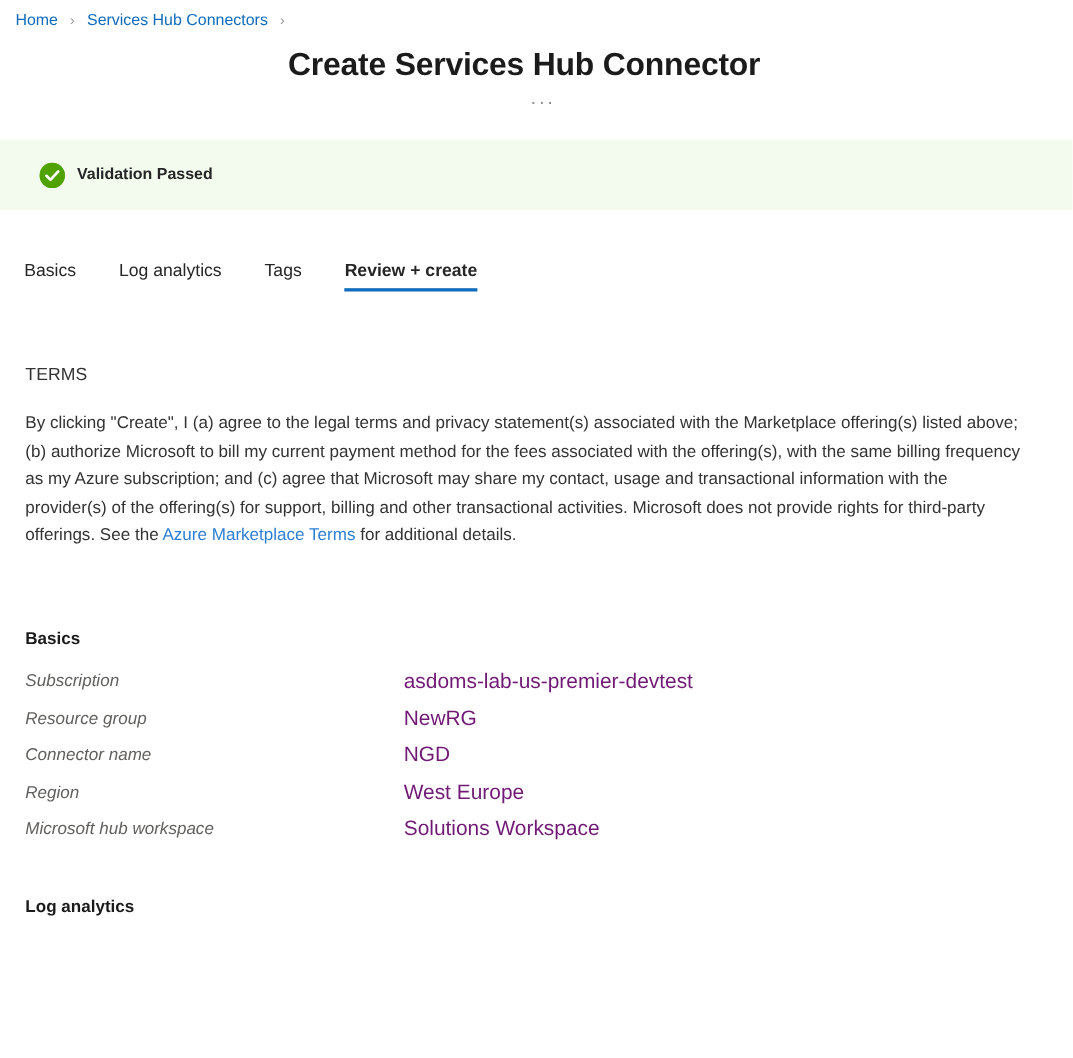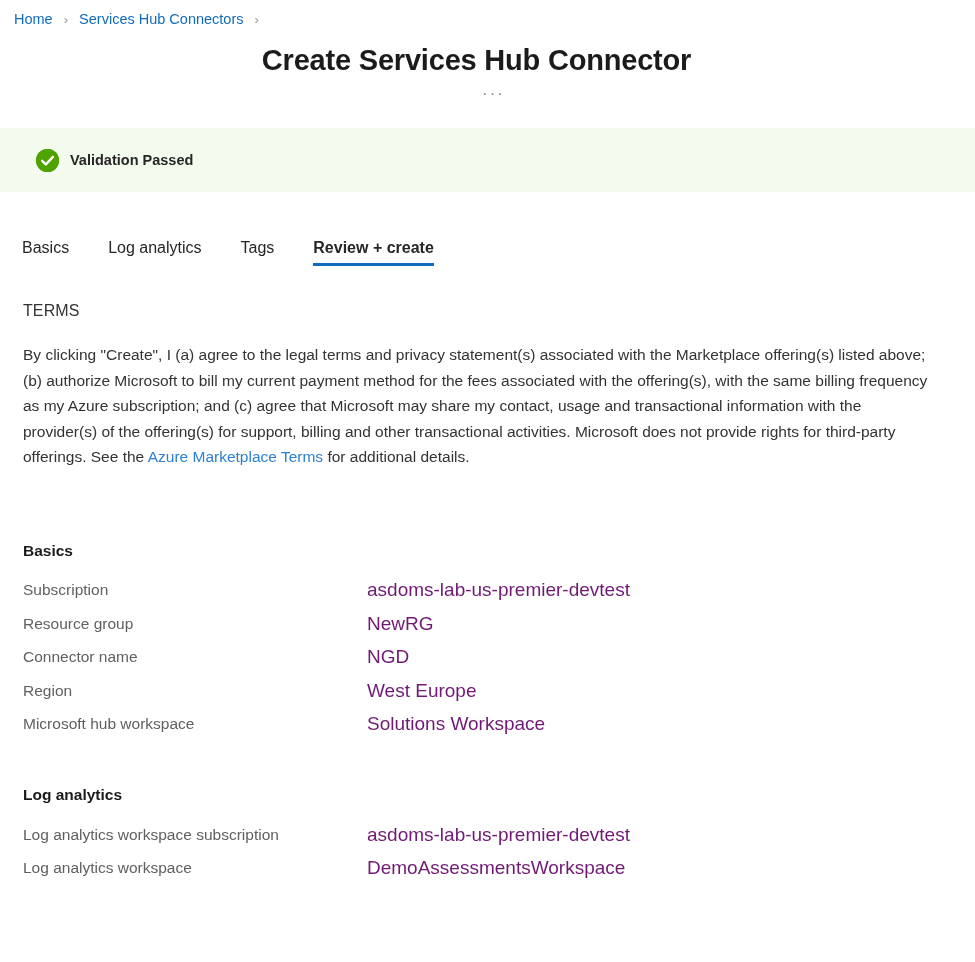--- a/index.html
+++ b/index.html
@@ -117,21 +117,21 @@
     height: 3px;
     background: #0f6cbd;
   }
 
   
   .content {
     padding-left: 23px;
     padding-right: 10px;
   }
   .terms-heading {
-    margin-top: 36px;
+    margin-top: 67px;
     font-size: 16px;
     color: #333333;
     letter-spacing: 0.1px;
   }
   .terms-body {
     margin-top: 22px;
     font-size: 15.5px;
     line-height: 25.5px;
     color: #333333;
     max-width: 948px;
@@ -158,20 +158,21 @@
   }
   .kv-row { height: 33.5px; }
   .kv-key {
     font-size: 15.5px;
     color: #61605e;
     padding: 0;
     width: 344px;
     vertical-align: middle;
     font-weight: normal;
     text-align: left;
+    font-style: italic;
   }
   .kv-val {
     font-size: 19px;
     color: #701a75;
     padding: 0;
     vertical-align: middle;
   }
 </style>
 </head>
 <body>
@@ -235,28 +236,16 @@
           <tr class="kv-row">
             <td class="kv-key">Microsoft hub workspace</td>
             <td class="kv-val">Solutions Workspace</td>
           </tr>
         </tbody>
       </table>
     </div>
 
     <div class="section section-log">
       <div class="section-title">Log analytics</div>
-      <table class="kv-table">
-        <tbody>
-          <tr class="kv-row">
-            <td class="kv-key">Log analytics workspace subscription</td>
-            <td class="kv-val">asdoms-lab-us-premier-devtest</td>
-          </tr>
-          <tr class="kv-row">
-            <td class="kv-key">Log analytics workspace</td>
-            <td class="kv-val">DemoAssessmentsWorkspace</td>
-          </tr>
-        </tbody>
-      </table>
     </div>
 
   </div>
 </div>
 
 </body></html>

